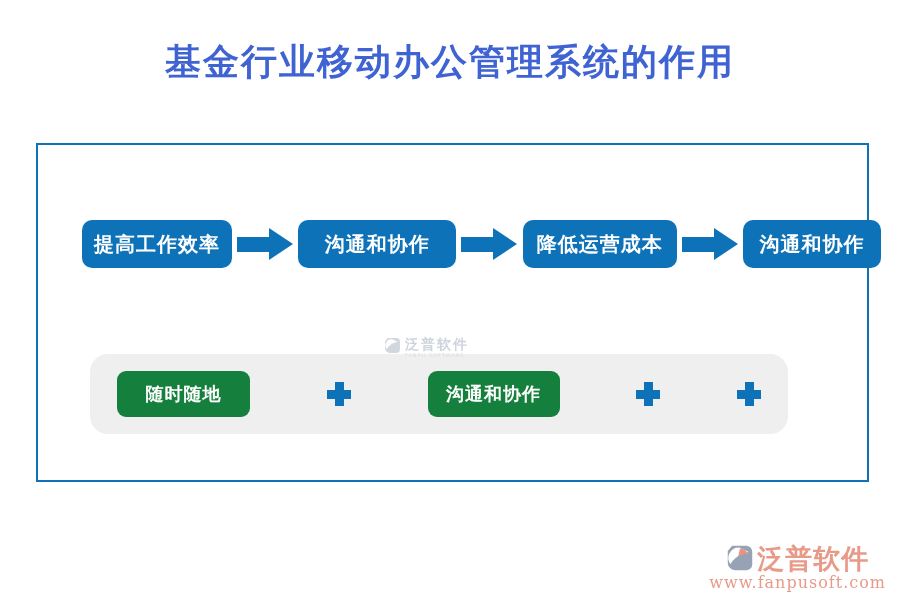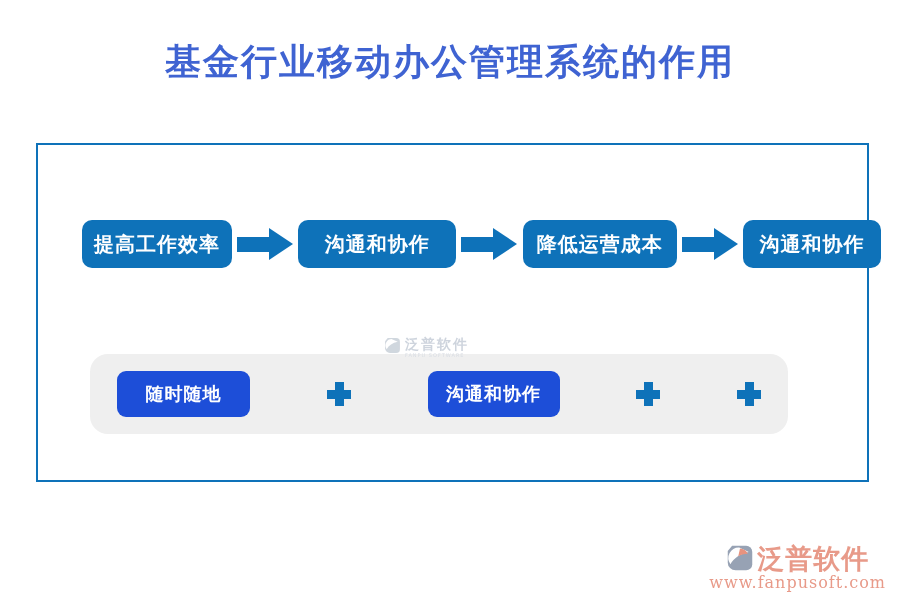--- a/index.html
+++ b/index.html
@@ -48,21 +48,21 @@
               font-size:5px; color:#d6dbe2; letter-spacing:1px; }
 
   
   .bottom-panel {
     position:absolute; left:52px; top:209px; width:698px; height:80px;
     background:#efefef; border-radius:18px;
     display:flex; align-items:center; justify-content:space-between;
     padding:0 27px;
   }
   .pill {
-    height:46px; background:#1d4ed8; border-radius:9px;
+    height:46px; background:#15803d; border-radius:9px;
     color:#ffffff; font-weight:bold; font-size:18px; letter-spacing:1px;
     display:flex; align-items:center; justify-content:center; flex:0 0 auto;
   }
   .p1{width:133px} .p2{width:132px} .p3{width:152px} .p4{width:133px}
 
   .plus { position:relative; width:24px; height:24px; flex:0 0 auto; }
   .plus::before, .plus::after {
     content:""; position:absolute; background:#0e72b9;
   }
   .plus::before { left:0; top:8px; width:24px; height:9px; }

